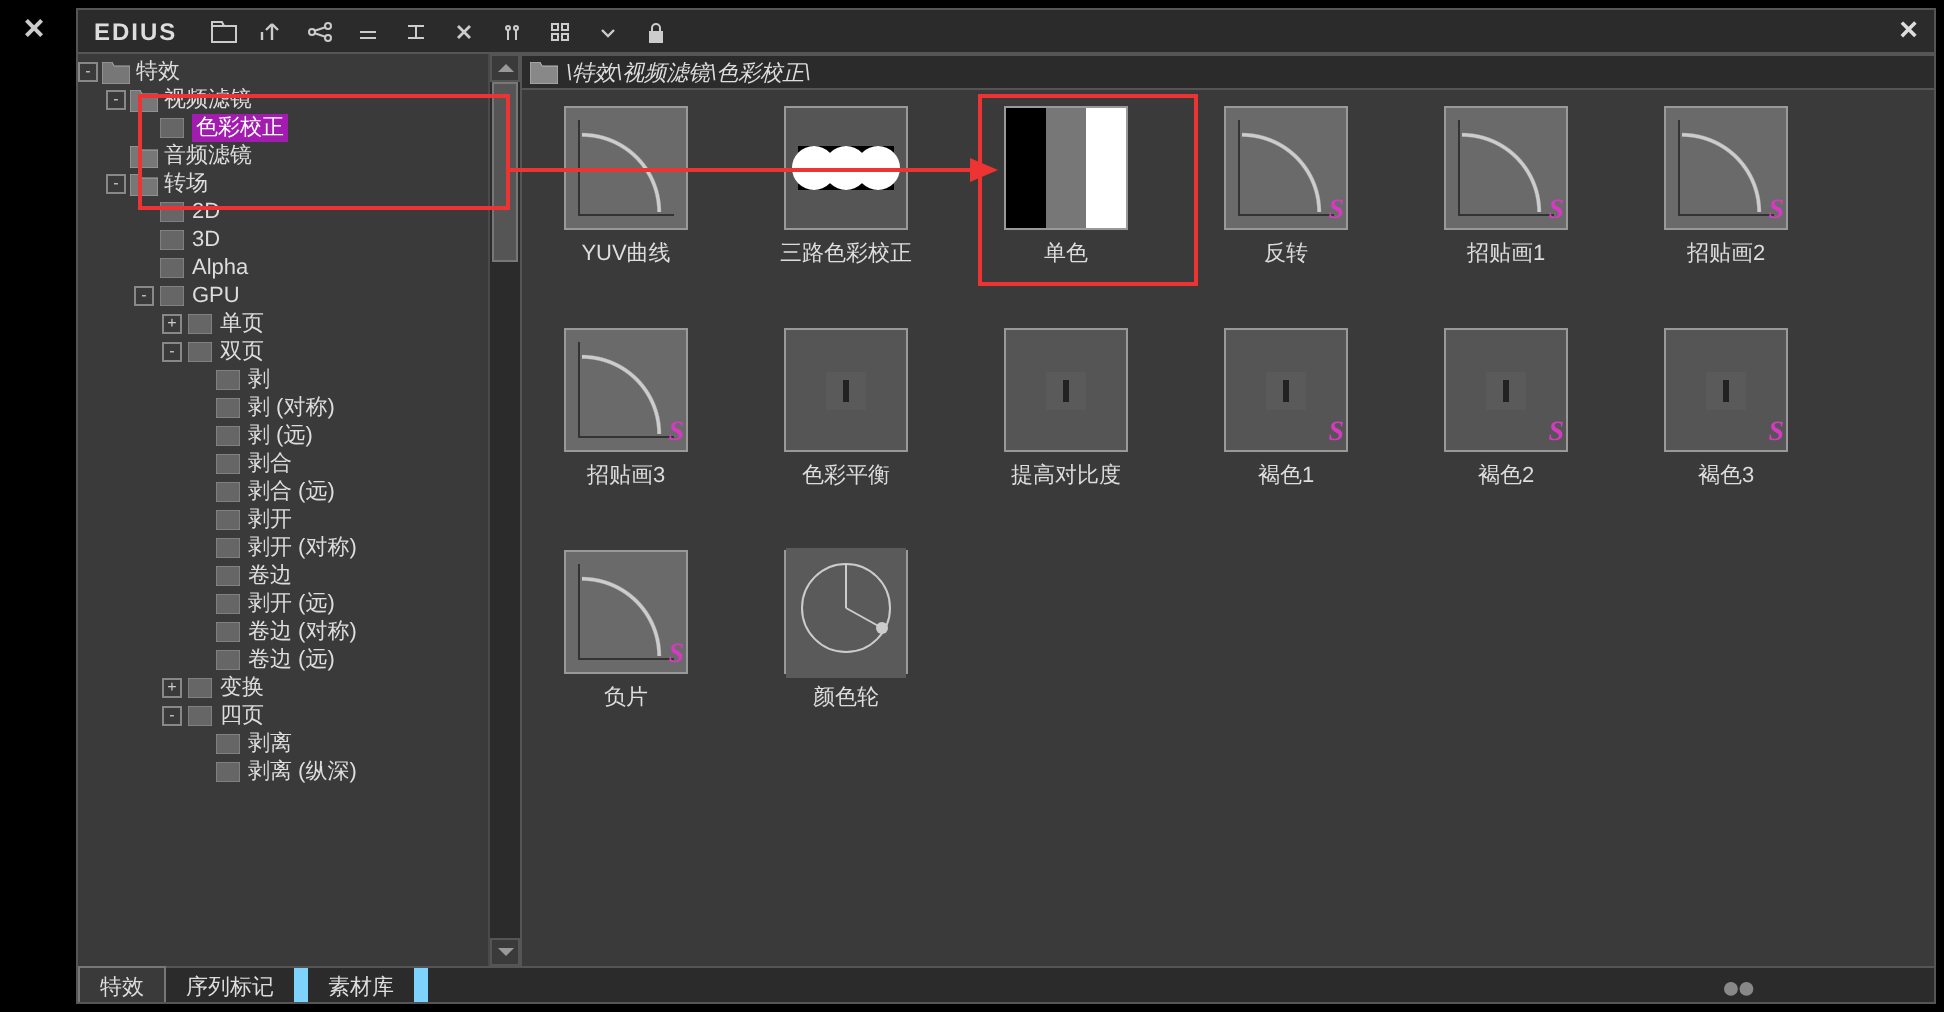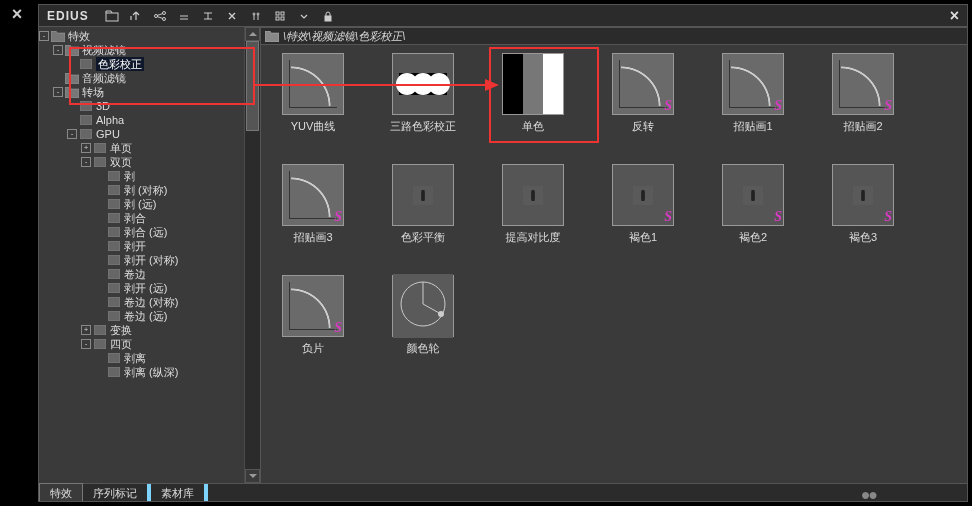--- a/index.html
+++ b/index.html
@@ -88,21 +88,21 @@
 }
 .tree .spacer { display:inline-block; flex-shrink:0; }
 .tree .folder-icon, .tree .item-icon {
   width: 14px; height: 11px;
   margin-right: 3px;
   flex-shrink: 0;
   display: inline-flex; align-items:center; justify-content:center;
 }
 .tree .folder-icon svg { fill:#777; stroke:#aaa; stroke-width:0.5; }
 .tree .item-icon svg { fill:#666; stroke:#999; stroke-width:0.5; }
-.tree .sel { background: #0f172a; color: #fff; padding: 0 2px; }
+.tree .sel { background: #a21caf; color: #fff; padding: 0 2px; }
 
 .scrollbar {
   width: 16px;
   background: #2b2b2b;
   border-left: 1px solid #4a4a4a;
   position: relative;
 }
 .scrollbar .sbtn {
   width: 100%; height: 14px;
   background: #3a3a3a;
@@ -210,21 +210,21 @@
 .tabs {
   height: 18px;
   background: #2b2b2b;
   display:flex;
   border-top:1px solid #555;
 }
 .tabs .tab {
   padding: 2px 10px;
   font-size: 11px;
   color: #ddd;
-  border-right: 4px solid #7dd3fc;
+  border-right: 7px solid #7dd3fc;
   cursor:pointer;
   background:#2b2b2b;
 }
 .tabs .tab.active { background:#3a3a3a; border-top:1px solid #777; border-left:1px solid #777; border-right:1px solid #777; margin-top:-1px; }
 
 .paws {
   position:absolute;
   right:96px; bottom:2px;
   color:#888;
   font-size:16px;
@@ -351,20 +351,30 @@
             </div>
             <div class="row">
               <span class="spacer" style="width:14px"></span>
               <span class="toggle">-</span>
               <span class="folder-icon">
                 <svg width="14" height="11" viewBox="0 0 14 11">
                   <path d="M0 2 L0 0 L5 0 L6 2 L14 2 L14 11 L0 11 Z"></path>
                 </svg>
               </span>
               <span>转场</span>
+            </div>
+            <div class="row">
+              <span class="spacer" style="width:28px"></span>
+              <span class="spacer" style="width:12px"></span>
+              <span class="item-icon">
+                <svg width="12" height="10" viewBox="0 0 12 10">
+                  <rect x="0" y="0" width="12" height="10" rx="1"></rect>
+                </svg>
+              </span>
+              <span>2D</span>
             </div>
             <div class="row">
               <span class="spacer" style="width:28px"></span>
               <span class="spacer" style="width:12px"></span>
               <span class="item-icon">
                 <svg width="12" height="10" viewBox="0 0 12 10">
                   <rect x="0" y="0" width="12" height="10" rx="1"></rect>
                 </svg>
               </span>
               <span>3D</span>

